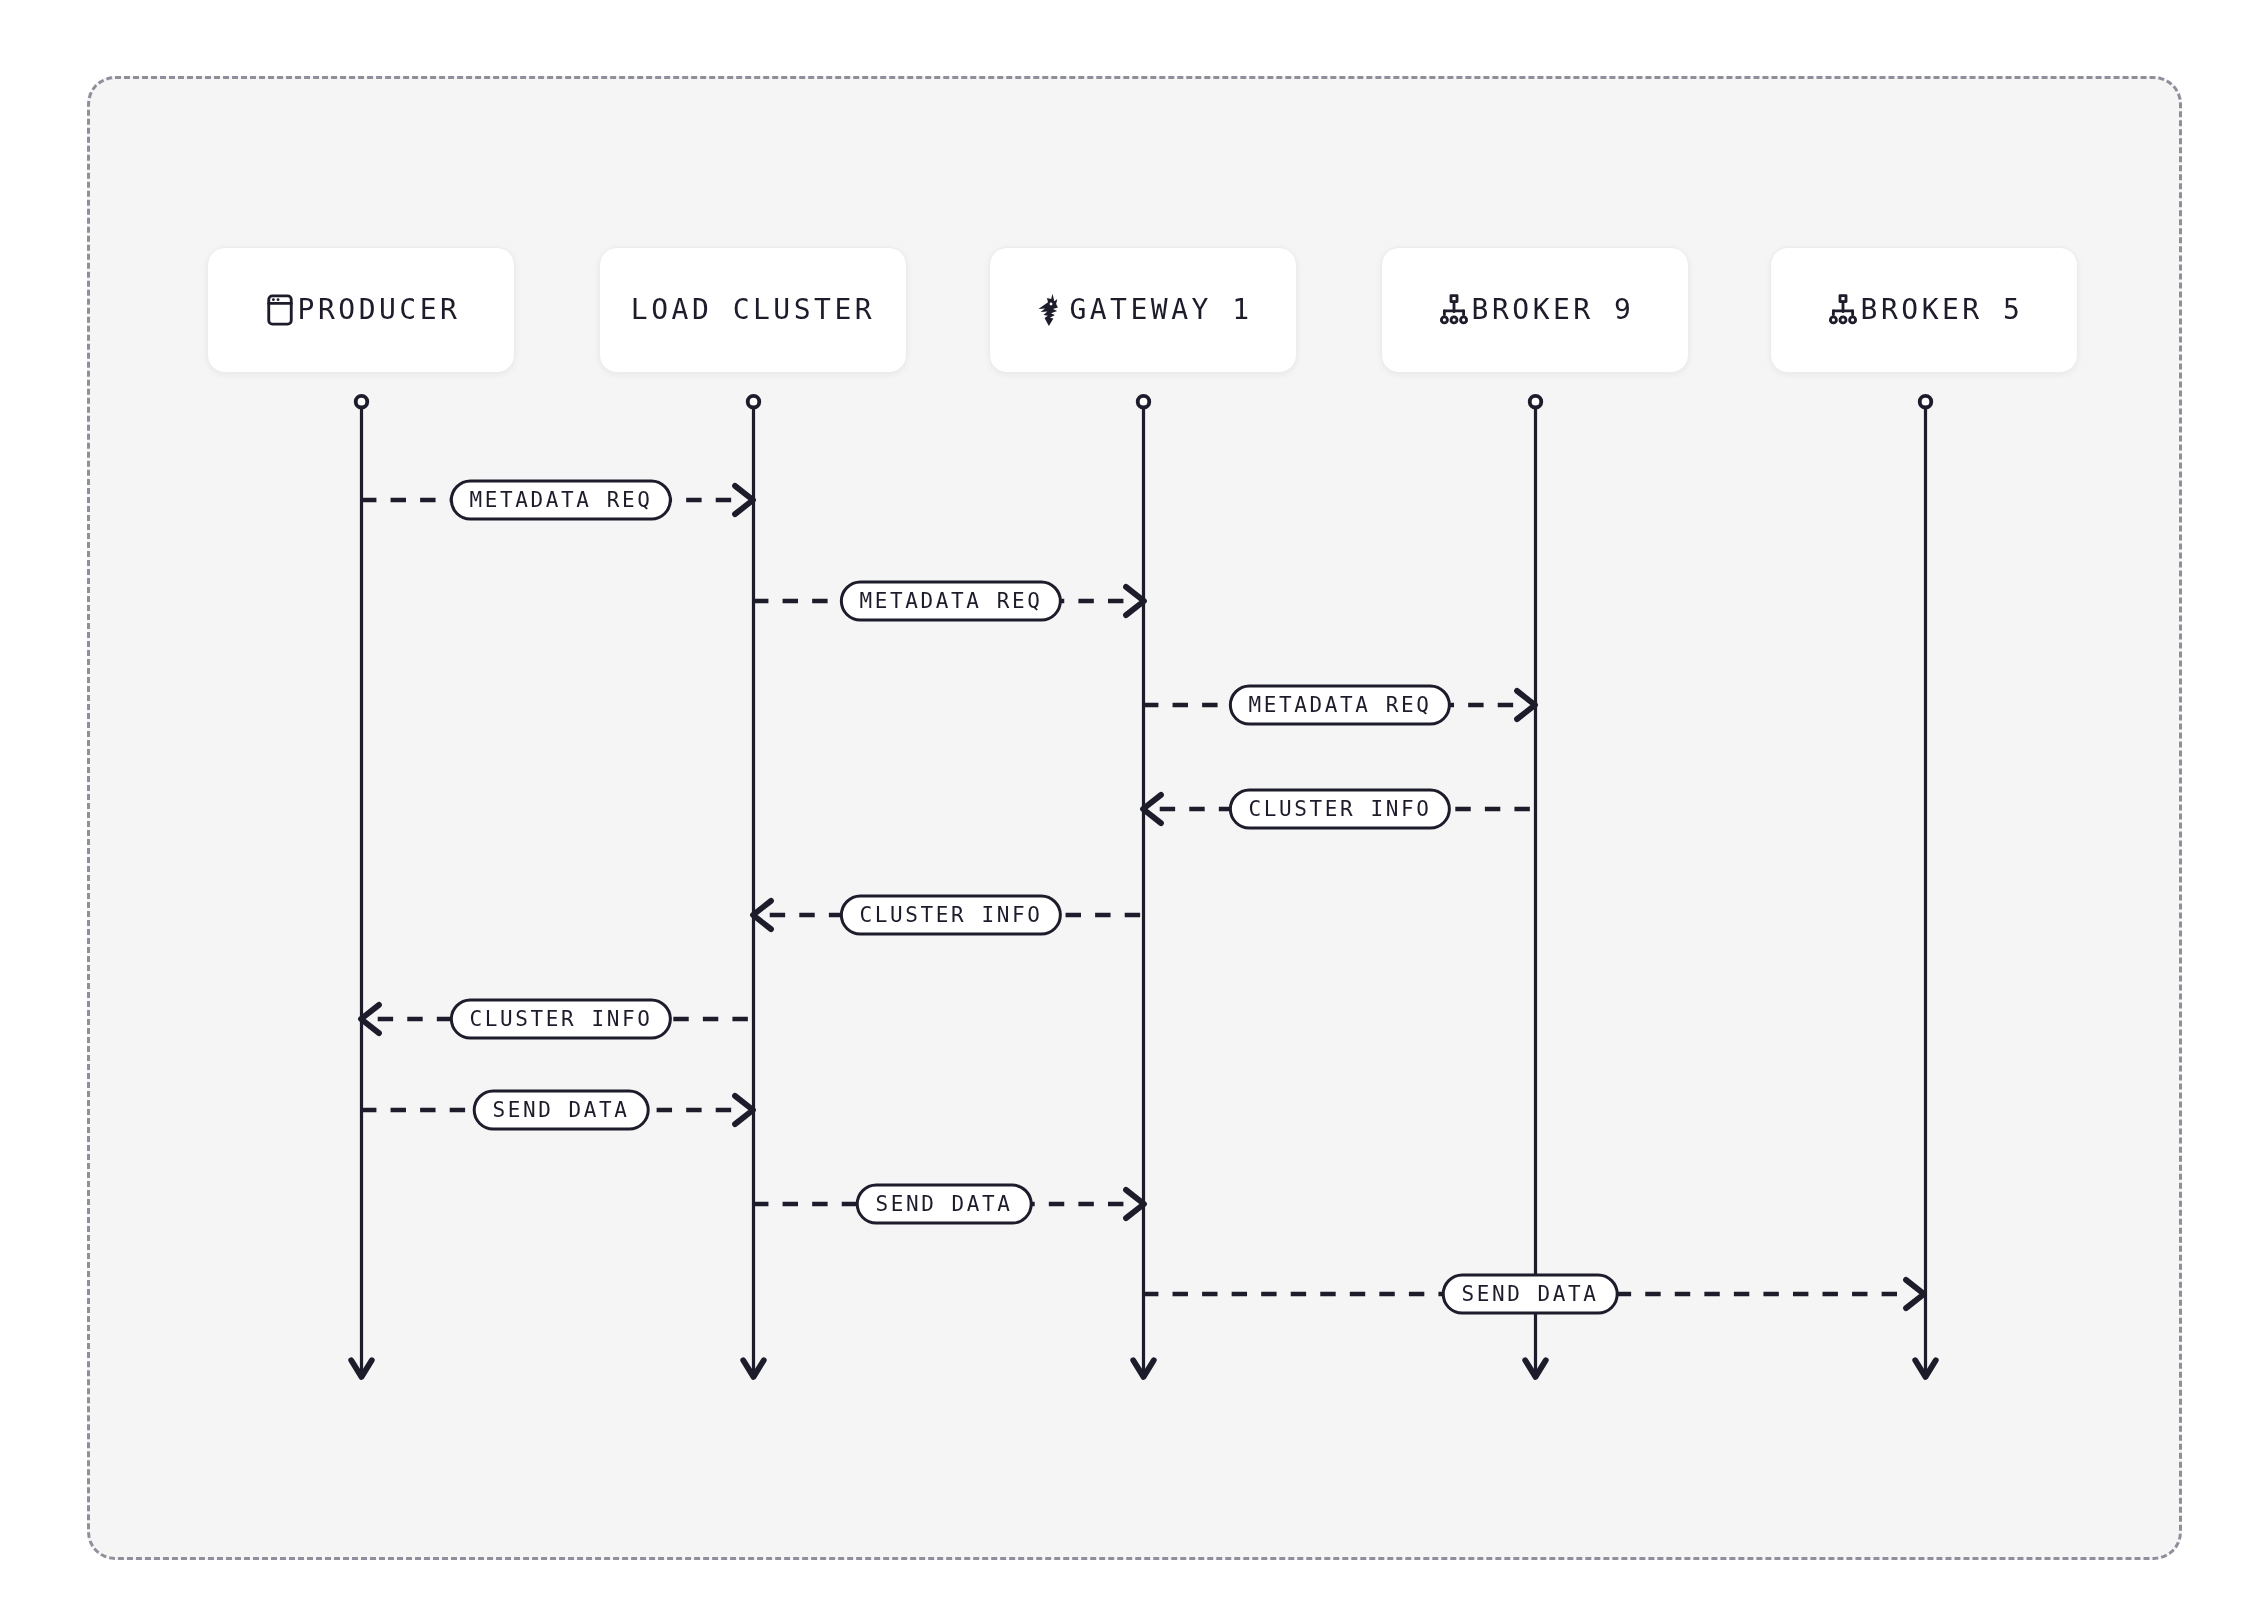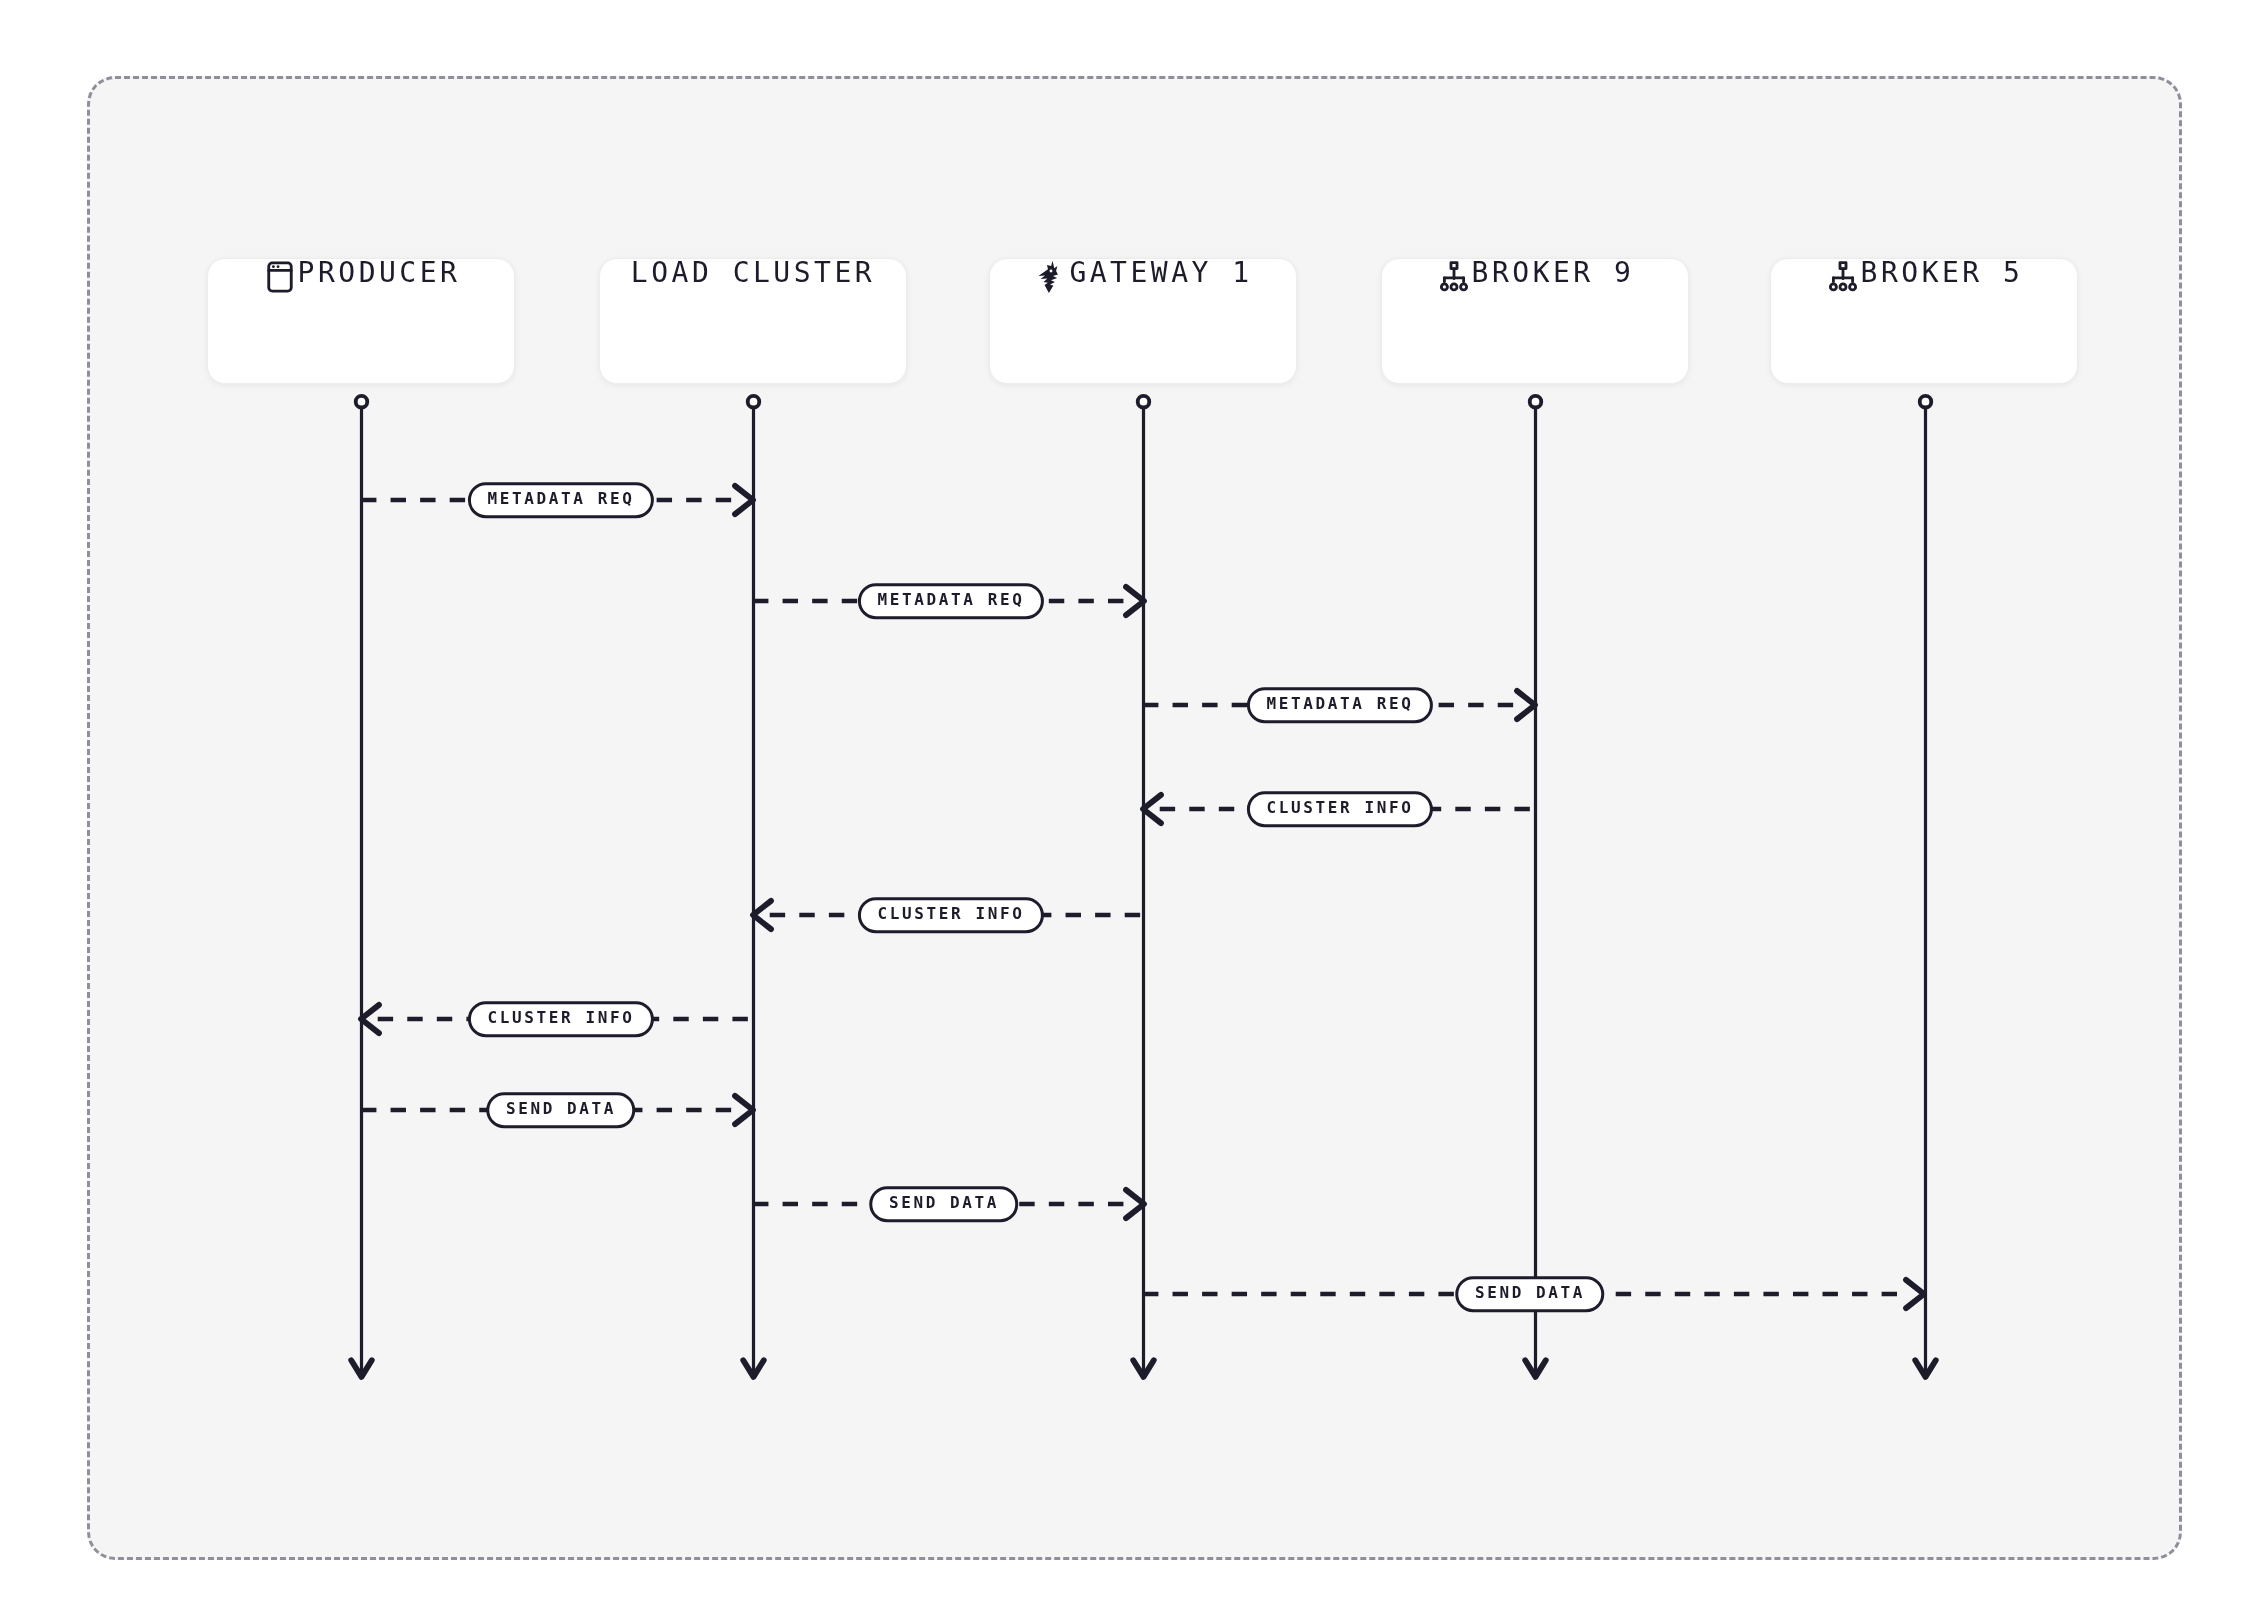--- a/index.html
+++ b/index.html
@@ -18,28 +18,29 @@
     width:2095px; height:1484px;
     box-sizing:border-box;
     background:#f5f5f6;
     border:3.2px dashed #8f8f9b;
     border-radius:28px;
   }
 
   
   .participant{
     position:absolute;
-    top:258px;
+    top:247px;
     height:126px;
     box-sizing:border-box;
     background:#ffffff;
     border:1.3px solid #ececed;
     border-radius:18px;
     box-shadow:0 1.9px 6.4px rgba(20,20,35,0.055);
     display:flex;
+    align-items:center;
     justify-content:center;
   }
   .p-label{
     font-family:"DejaVu Sans Mono", monospace;
     font-size:28px;
     font-weight:500;
     letter-spacing:3.5px;
     color:#1d1c2b;
     white-space:nowrap;
     line-height:1;
@@ -65,22 +66,22 @@
   .msg svg{display:block;overflow:visible;}
   .msg-label{
     position:absolute;
     top:50%;left:50%;
     transform:translate(-50%,-50%);
     background:#ffffff;
     border:3.2px solid #1d1c2b;
     border-radius:642px;
     padding:5.8px 16.7px 7px 16.7px;
     font-family:"DejaVu Sans Mono", monospace;
-    font-size:16px;
-    font-weight:700;
+    font-size:21px;
+    font-weight:400;
     letter-spacing:2.6px;
     color:#1d1c2b;
     white-space:nowrap;
     line-height:1.05;
     box-sizing:border-box;
   }
 </style>
 </head>
 <body>
 

